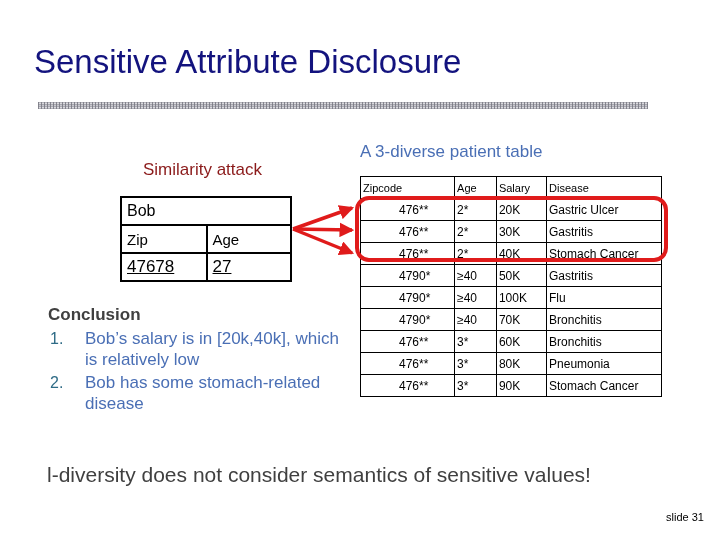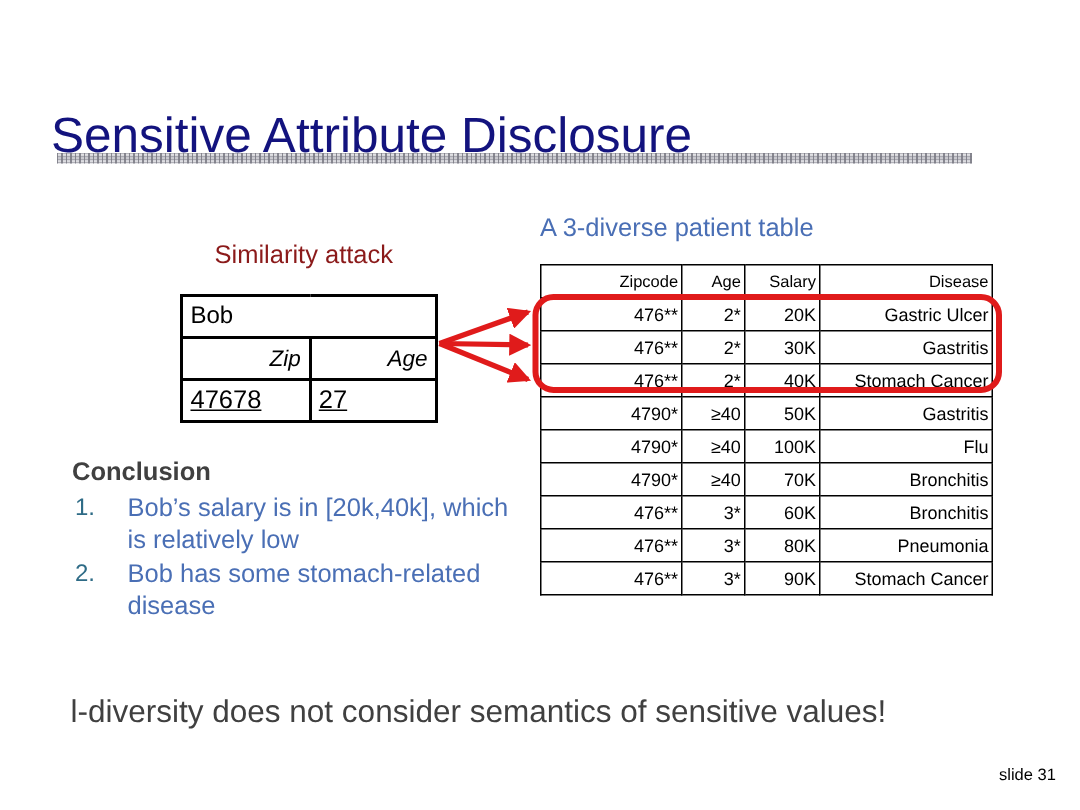--- a/index.html
+++ b/index.html
@@ -19,21 +19,20 @@
   
   .slide-title {
     position: absolute;
     left: 34px;
     top: 42px;
     font-size: 33px;
     line-height: 40px;
     color: #13137e;
     white-space: nowrap;
     letter-spacing: 0px;
-    margin-top: 28px;
   }
 
   
   .title-rule {
     position: absolute;
     left: 38px;
     top: 102px;
     width: 610px;
     height: 7px;
     background-color: #d8d8dc;
@@ -70,21 +69,21 @@
   .bob-table td {
     border: 2px solid #000000;
     font-size: 16px;
     color: #000000;
     padding: 2px 5px;
     height: 22px;
     vertical-align: middle;
     background: #ffffff;
   }
   .bob-table td.bob-name { font-size: 16px; }
-  .bob-table td.bob-attr { font-style: italic; font-size: 15px; text-align: right; }
+  .bob-table td.bob-attr { font-size: 15px; }
   .bob-table td.bob-val  { font-size: 17px; text-decoration: underline; }
   .bob-col-zip { width: 83px; }
   .bob-col-age { width: 89px; }
 
   
   .arrow-layer {
     position: absolute;
     left: 0;
     top: 0;
     width: 720px;
@@ -145,21 +144,21 @@
     width: 302px;
     border-collapse: collapse;
     background: #ffffff;
   }
   .patient-table th,
   .patient-table td {
     border: 1.5px solid #000000;
     font-weight: normal;
     font-size: 11px;
     color: #000000;
-    text-align: right;
+    text-align: left;
     height: 19px;
     padding: 1px 2px;
     background: #ffffff;
     white-space: nowrap;
   }
   .patient-table th { font-size: 11px; }
   .patient-table td.c-zip     { font-size: 12px; padding-left: 38px; }
   .patient-table td.c-age     { font-size: 12px; }
   .patient-table td.c-salary  { font-size: 12px; }
   .patient-table td.c-disease { font-size: 12px; }

